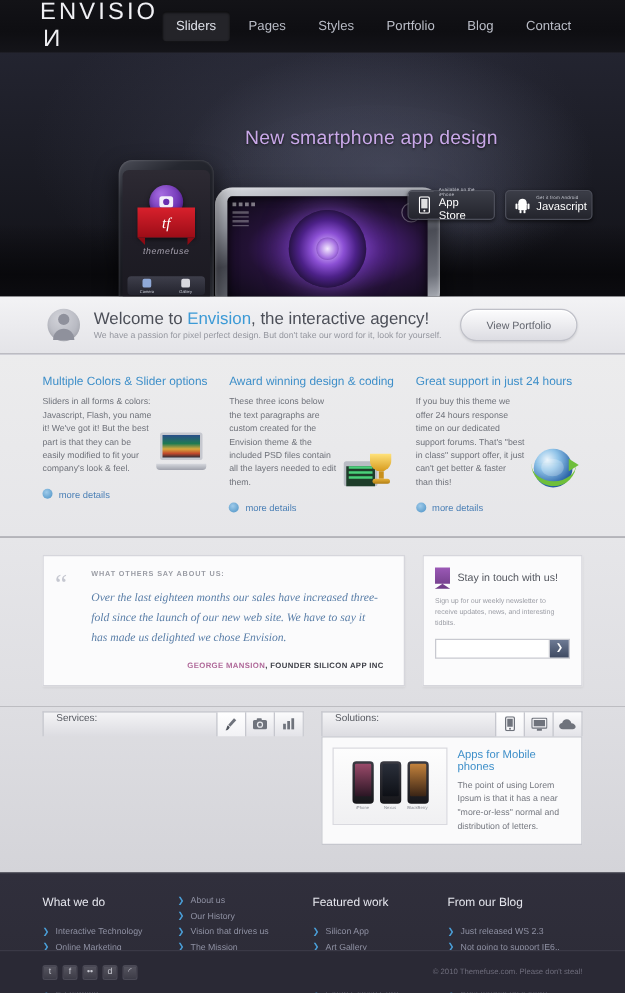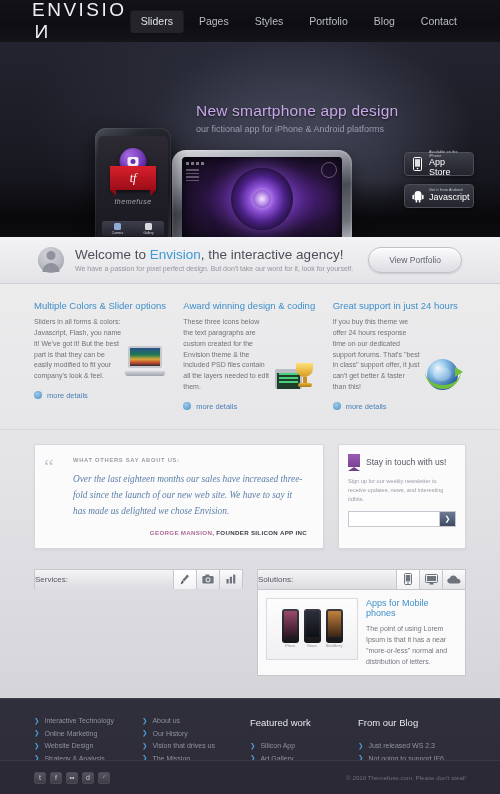--- a/index.html
+++ b/index.html
@@ -148,21 +148,21 @@
     content:"";position:absolute;left:50%;top:50%;transform:translate(-50%,-50%);
     width:18px;height:18px;border-radius:50%;
     background: radial-gradient(circle,#f4e9ff,#a36de0 60%,#3d1a6e);
   }
   .a-ui-left{position:absolute;left:4px;top:5px;display:flex;gap:2px;}
   .a-ui-left i{display:block;width:3px;height:3px;background:rgba(255,255,255,.45);}
   .a-ui-bars{position:absolute;left:4px;top:12px;}
   .a-ui-bars i{display:block;width:13px;height:1.6px;background:rgba(255,255,255,.3);margin-bottom:2px;}
   .a-ui-right{position:absolute;right:5px;top:5px;width:16px;height:16px;border:1px solid rgba(255,255,255,.3);border-radius:50%;}
   
-  .badges{position:absolute; right:26px; top:110px; display:flex;flex-direction:column;gap:8px;z-index:4;}
+  .badges{position:absolute; right:26px; top:110px; display:flex;flex-direction:row;gap:8px;z-index:4;}
   .badge{
     width:70px;height:24px;border-radius:4px;
     background: linear-gradient(180deg,#3b3d47,#23242c);
     border:1px solid #4c4e59;
     display:flex;align-items:center;gap:5px;padding:0 6px;
     box-shadow:0 1px 3px rgba(0,0,0,.5);
   }
   .badge .bi{width:13px;height:15px;flex:none;display:flex;align-items:center;justify-content:center;}
   .badge .bt{line-height:1.05;}
   .badge .bt .s{display:block;font-size:3.6px;color:#c9cbd4;letter-spacing:.2px;}
@@ -330,23 +330,24 @@
   }
 
   
   .panels{
     background:linear-gradient(180deg,#dedee2,#d4d4d9);
     padding: 4px 34px 22px 34px;
     display:flex;gap:14px;
   }
   .panel{flex:1;min-width:0;}
   .panel-head{
-    height:20px;display:flex;align-items:center;
+    height:20px;display:flex;
     background:linear-gradient(180deg,#f4f4f6,#dcdce1);
     border:1px solid #c6c7ce;border-bottom:0;
+    padding-left:10px;
   }
   .panel-head h4{font-size:8px;font-weight:400;color:#55585f;}
   .panel-tabs{margin-left:auto;display:flex;height:100%;}
   .panel-tabs .ptab{
     width:23px;display:flex;align-items:center;justify-content:center;
     border-left:1px solid #c6c7ce;
     background:linear-gradient(180deg,#fbfbfc,#e3e3e8);
   }
   .panel-tabs .ptab.active{
     background:linear-gradient(180deg,#ffffff,#f2f2f5);
@@ -432,21 +433,20 @@
     <a href="#">Portfolio</a>
     <a href="#">Blog</a>
     <a href="#">Contact</a>
   </nav>
 </div>
 
 <div class="hero">
   <div class="hero-disc"></div>
 
   <div class="hero-title">New smartphone app design</div>
-  <div class="hero-sub">our fictional app for iPhone &amp; Android platforms</div>
 
   <div class="iphone">
     <div class="screen">
       <div class="cam-badge">
           <span class="lens"></span>
         </div>
       <div class="ribbon">tf</div>
       <div class="tfname">themefuse</div>
       <div class="dock">
         <div class="di">
@@ -694,20 +694,21 @@
       </div>
     </div>
   </div>
 
 </div>
 
 <div class="footer">
   <div class="footer-cols">
 
     <div class="fcol">
+      <h4>What we do</h4>
       <ul>
         <li>
             <span class="arr">❯</span>
             <a href="#">Interactive Technology</a>
           </li>
         <li>
             <span class="arr">❯</span>
             <a href="#">Online Marketing</a>
           </li>
         <li>

